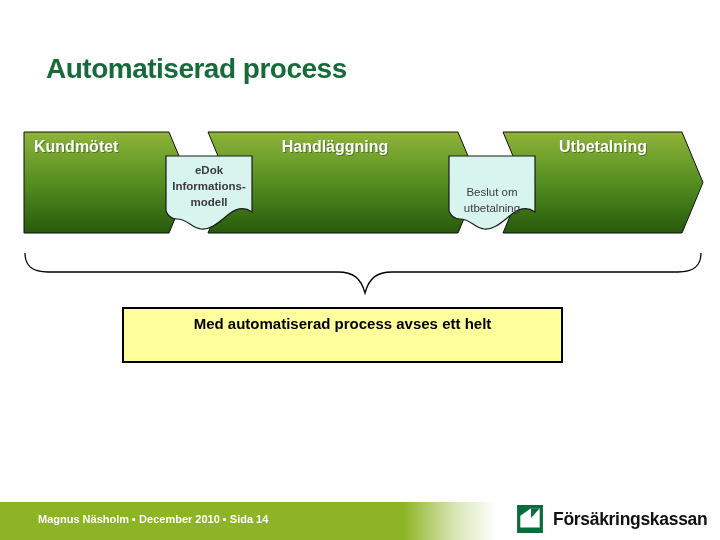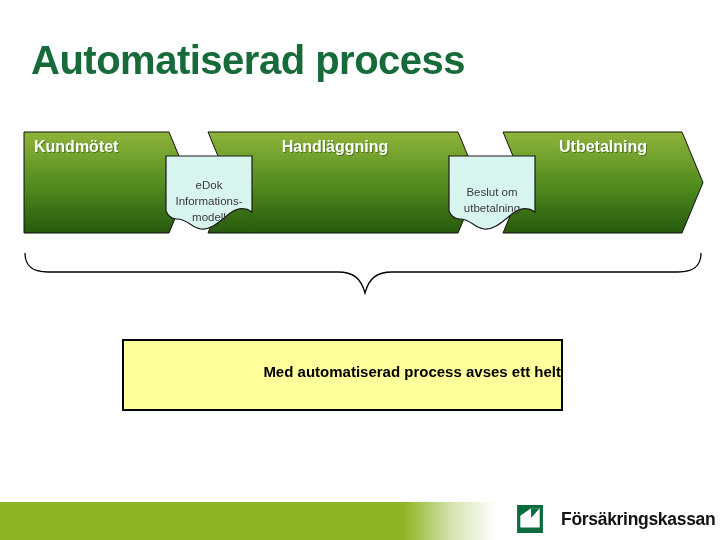--- a/index.html
+++ b/index.html
@@ -1,60 +1,60 @@
 <!DOCTYPE html>
 <html><head>
 <meta charset="utf-8">
 <style>
   html,body { margin:0; padding:0; background:#fff; }
   .slide {
     position:relative; width:720px; height:540px; background:#ffffff;
     font-family:"Liberation Sans", sans-serif; overflow:hidden;
   }
   .slide-title {
-    position:absolute; left:31px; top:38px; margin:0;
-    font-size:40px; font-weight:bold; letter-spacing:-0.5px;
+    position:absolute; left:31px; top:38px; margin:15px;
+    font-size:28px; font-weight:bold; letter-spacing:-0.5px;
     color:#176b3a; white-space:nowrap;
   }
   .process-band { position:absolute; left:0; top:125px; }
   .stage-label {
     font-size:16px; font-weight:bold; fill:#ffffff;
     text-shadow:1px 1px 0 rgba(20,60,10,0.45);
   }
   .callout { position:absolute; width:88px; height:78px; }
   .callout svg { position:absolute; left:0; top:0; }
   .callout-text {
     position:absolute; left:0; top:0; width:88px; text-align:center;
     font-size:11.5px; line-height:16px; color:#3b3b3b;
   }
   .callout-text span { display:block; }
   .callout-1 { left:165px; top:155px; }
-  .callout-1 .callout-text { padding-top:22px; }
+  .callout-1 .callout-text { padding-top:7px;font-weight:bold; }
   .callout-2 { left:448px; top:155px; }
   .callout-2 .callout-text { padding-top:29px; }
   .brace-svg { position:absolute; left:18px; top:248px; }
   .note-box {
     position:absolute; left:122px; top:307px; width:437px; height:48px;
     background:#ffff9c; border:2px solid #000000;
-    text-align:right; font-size:15px; font-weight:bold; color:#000;
-    line-height:22px; padding-top:20px;margin-top:32px;
+    text-align:center; font-size:15px; font-weight:bold; color:#000;
+    line-height:22px; padding-top:4px;
   }
   .note-box span { display:block; }
   .footer-band {
     position:absolute; left:0; top:502px; width:720px; height:38px;
     background:linear-gradient(to right, #8db424 0%, #8db424 56%,
                rgba(141,180,36,0.35) 63%, rgba(255,255,255,0) 69%);
   }
   .footer-text {
     position:absolute; left:38px; top:513px;
     font-size:11px; font-weight:bold; color:#ffffff; white-space:nowrap;
   }
   .logo { position:absolute; left:517px; top:504px; height:30px; display:flex; align-items:center; }
   .logo-word {
-    margin-left:18px; font-size:17.5px; font-weight:bold; color:#111111;
+    margin-left:10px; font-size:17.5px; font-weight:bold; color:#111111;
     letter-spacing:-0.3px; white-space:nowrap;
   }
 </style>
 </head>
 <body>
 
 <div class="slide">
 
   <h1 class="slide-title">Automatiserad process</h1>
 
@@ -97,20 +97,21 @@
 
   <svg class="brace-svg" width="690" height="52" viewBox="0 0 690 52">
     <path d="M7,5 C7,17 13,24 30,24 L320,24 C335,24 343,30 347,45 C351,30 359,24 374,24 L660,24 C677,24 683,17 683,5" fill="none" stroke="#000000" stroke-width="1.3"></path>
   </svg>
 
   <div class="note-box">
     <span>Med automatiserad process avses ett helt</span>
   </div>
 
   <div class="footer-band"></div>
+  <div class="footer-text">Magnus Näsholm ▪ December 2010 ▪ Sida 14</div>
 
   <div class="logo">
     <svg width="26" height="28" viewBox="0 0 24 26">
       <rect x="0" y="0" width="24" height="26" fill="#0a6b3c"></rect>
       <path d="M3,21 V10 L13,3 H21 V21 Z" fill="#ffffff"></path>
       <path d="M13,3 H21 L13,12 Z" fill="#0a6b3c"></path>
     </svg>
     <span class="logo-word">Försäkringskassan</span>
   </div>
 

